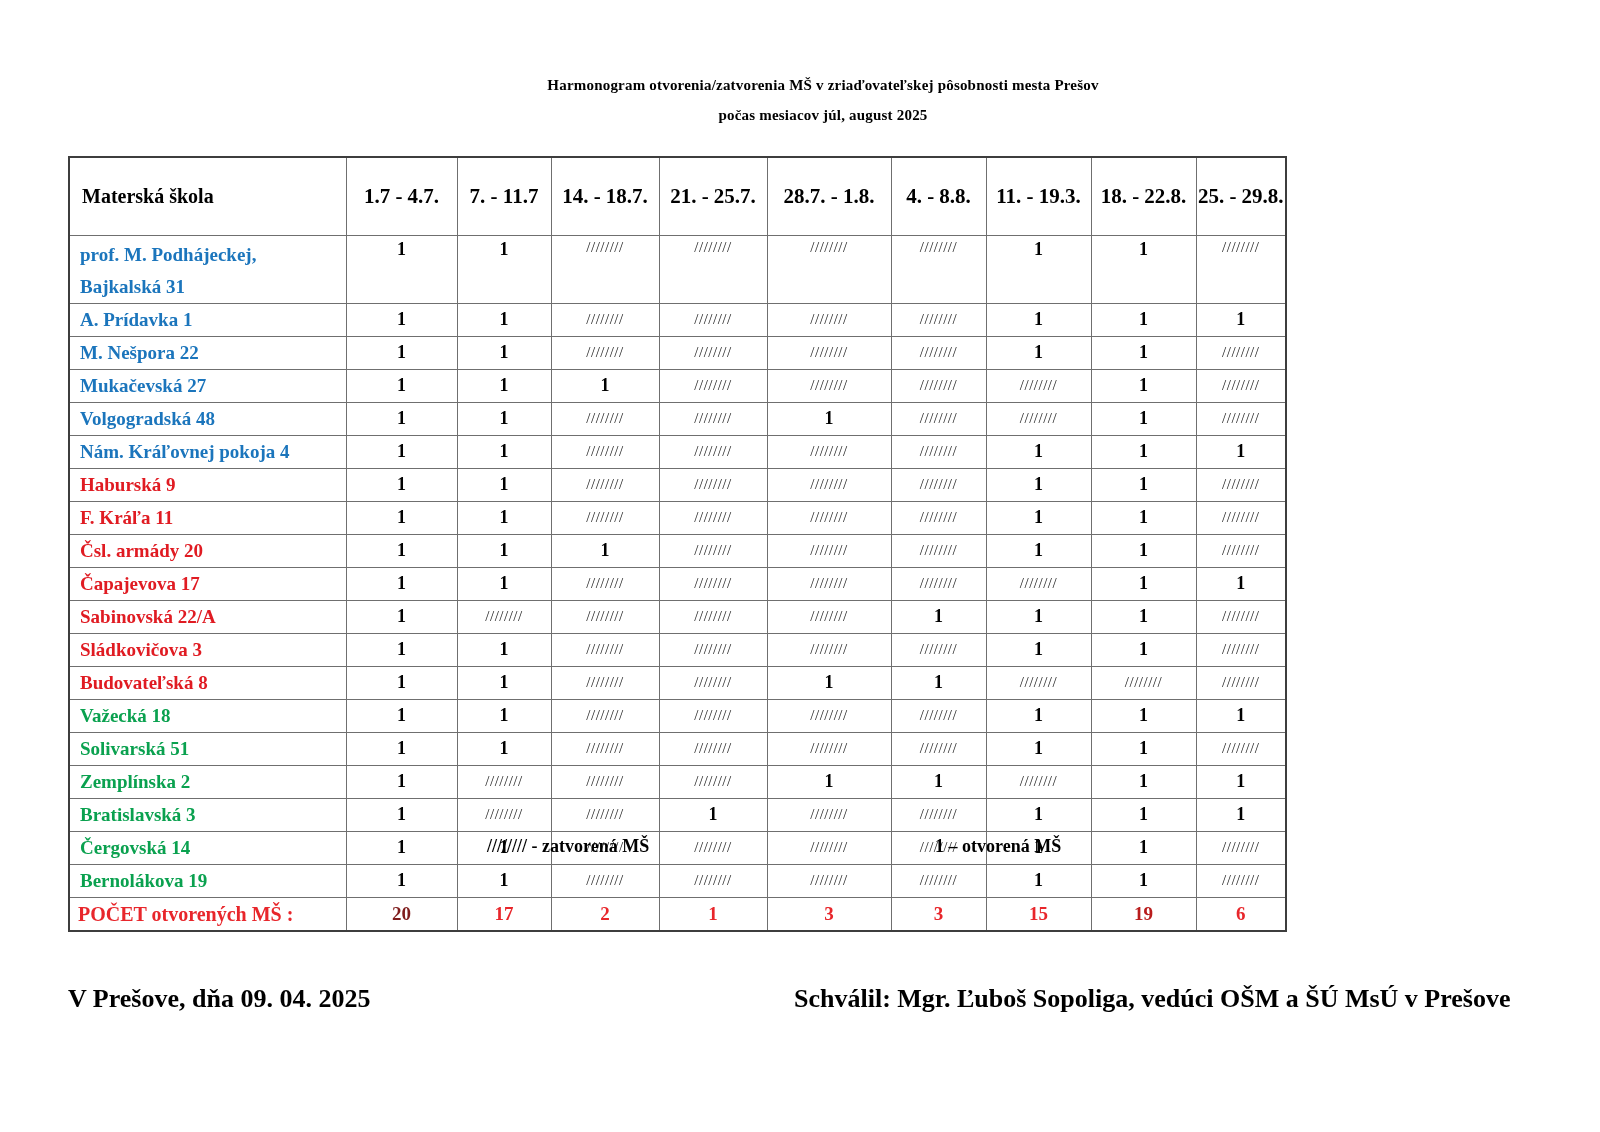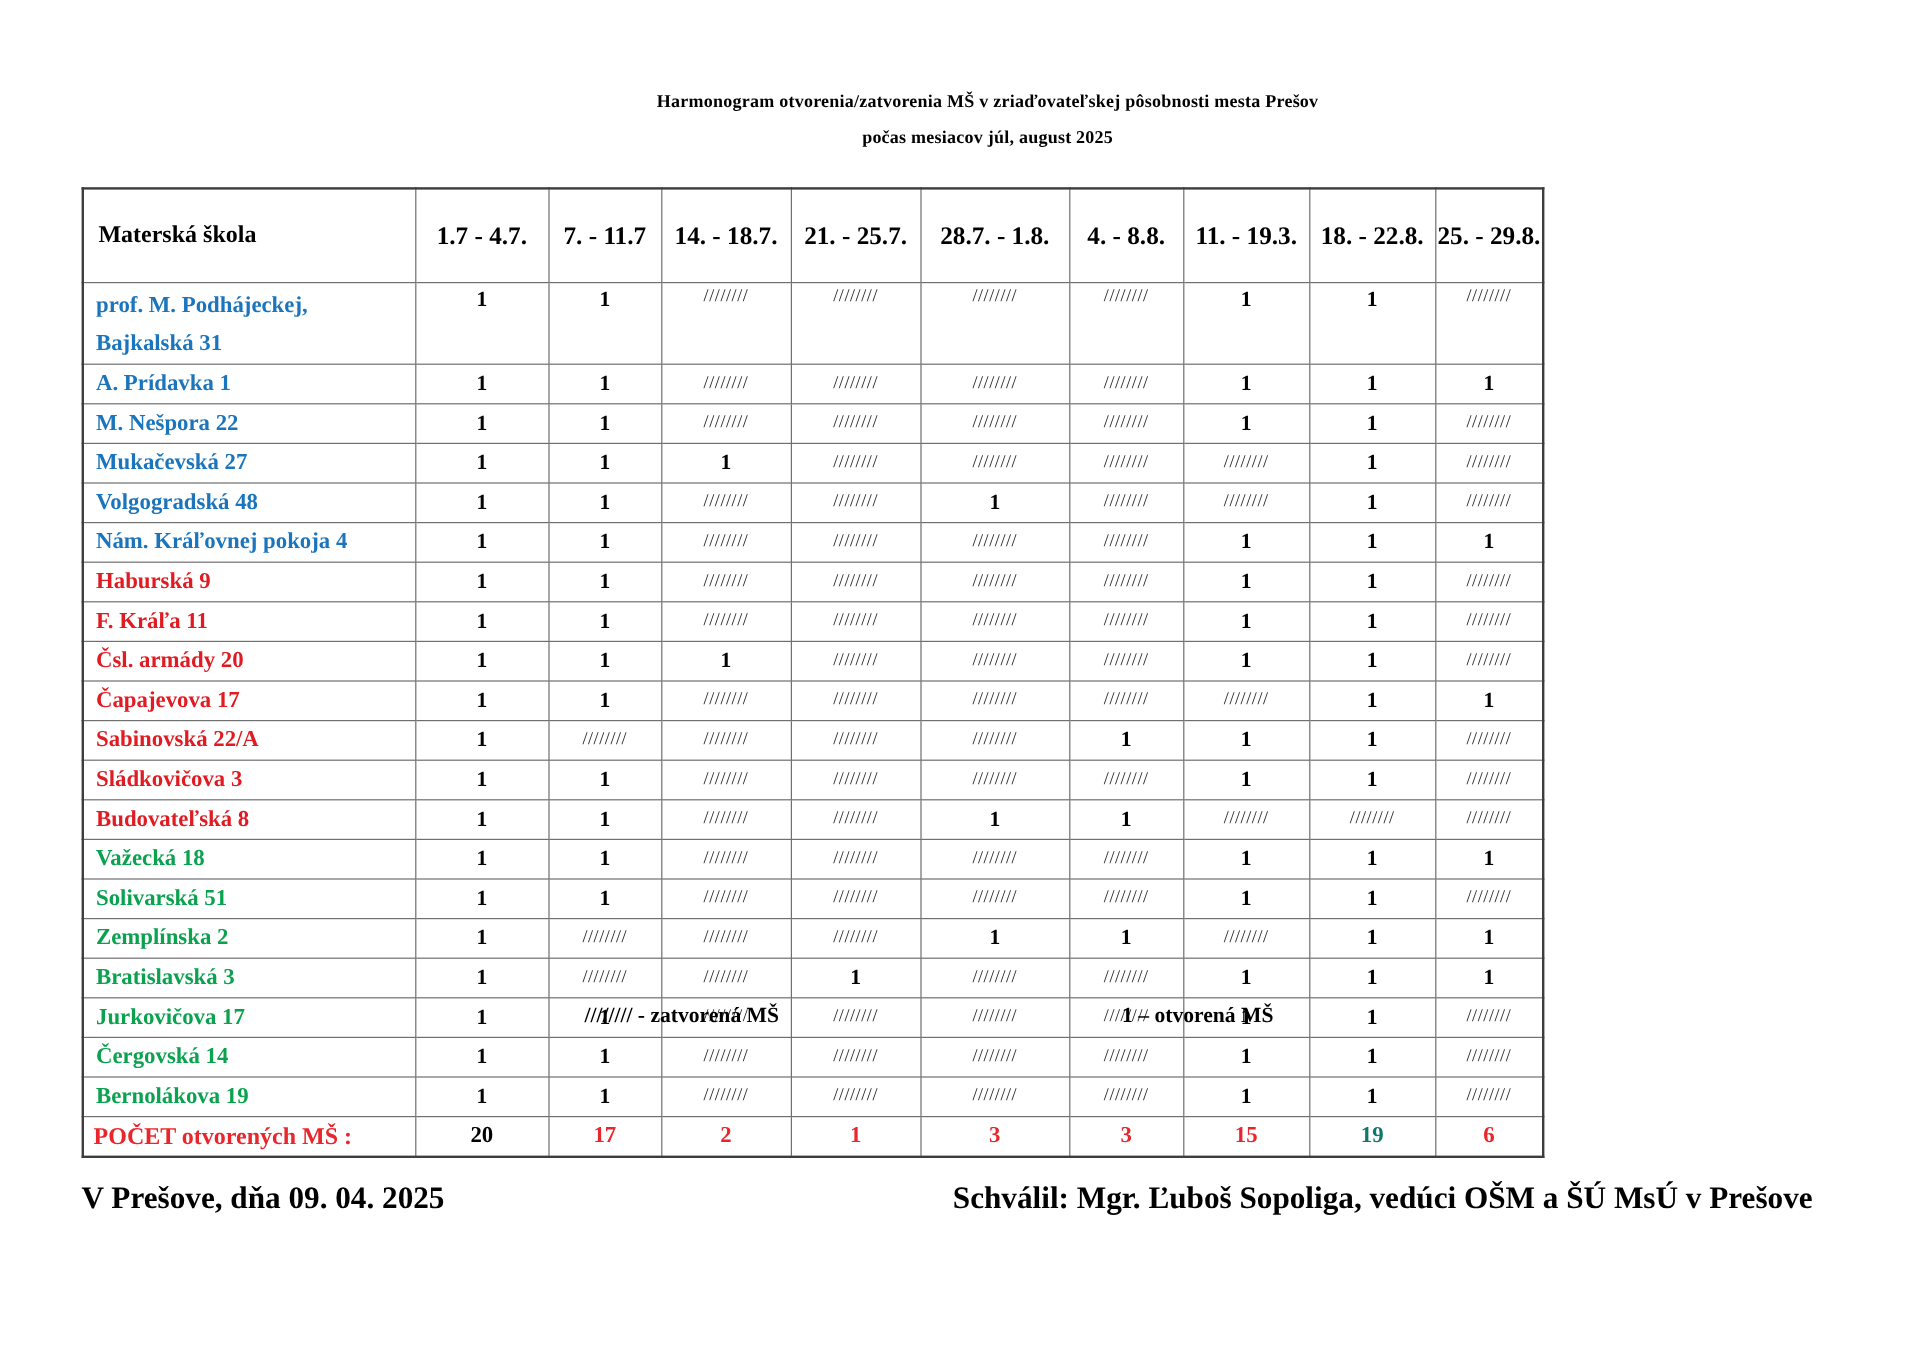--- a/index.html
+++ b/index.html
@@ -283,32 +283,20 @@
           <td class="slash">////////</td>
           <td class="slash">////////</td>
           <td class="val">1</td>
           <td class="slash">////////</td>
           <td class="slash">////////</td>
           <td class="val">1</td>
           <td class="val">1</td>
           <td class="val">1</td>
         </tr>
         <tr>
-          <td class="name" style="color: rgb(10, 161, 79);">Jurkovičova 17</td>
-          <td class="val">1</td>
-          <td class="val">1</td>
-          <td class="slash">////////</td>
-          <td class="slash">////////</td>
-          <td class="slash">////////</td>
-          <td class="slash">////////</td>
-          <td class="val">1</td>
-          <td class="val">1</td>
-          <td class="slash">////////</td>
-        </tr>
-        <tr>
           <td class="name" style="color: rgb(10, 161, 79);">Čergovská 14</td>
           <td class="val">1</td>
           <td class="val">1</td>
           <td class="slash">////////</td>
           <td class="slash">////////</td>
           <td class="slash">////////</td>
           <td class="slash">////////</td>
           <td class="val">1</td>
           <td class="val">1</td>
           <td class="slash">////////</td>
@@ -320,28 +308,28 @@
           <td class="slash">////////</td>
           <td class="slash">////////</td>
           <td class="slash">////////</td>
           <td class="slash">////////</td>
           <td class="val">1</td>
           <td class="val">1</td>
           <td class="slash">////////</td>
         </tr>
         <tr class="total-row">
           <td class="name" style="color: rgb(232, 38, 43);">POČET otvorených MŠ :</td>
-          <td class="val" style="color: #000000;">20</td>
+          <td class="val" style="color: #7f1d1d;">20</td>
           <td class="val" style="color: rgb(232, 38, 43);">17</td>
           <td class="val" style="color: rgb(232, 38, 43);">2</td>
           <td class="val" style="color: rgb(232, 38, 43);">1</td>
           <td class="val" style="color: rgb(232, 38, 43);">3</td>
           <td class="val" style="color: rgb(232, 38, 43);">3</td>
           <td class="val" style="color: rgb(232, 38, 43);">15</td>
-          <td class="val" style="color: #0f766e;">19</td>
+          <td class="val" style="color: #b91c1c;">19</td>
           <td class="val" style="color: rgb(232, 38, 43);">6</td>
         </tr>
       </tbody>
   </table>
 
   <div class="legend">
     <span class="legend-closed">//////// - zatvorená MŠ</span>
     <span class="legend-open">1 – otvorená MŠ</span>
   </div>
 

